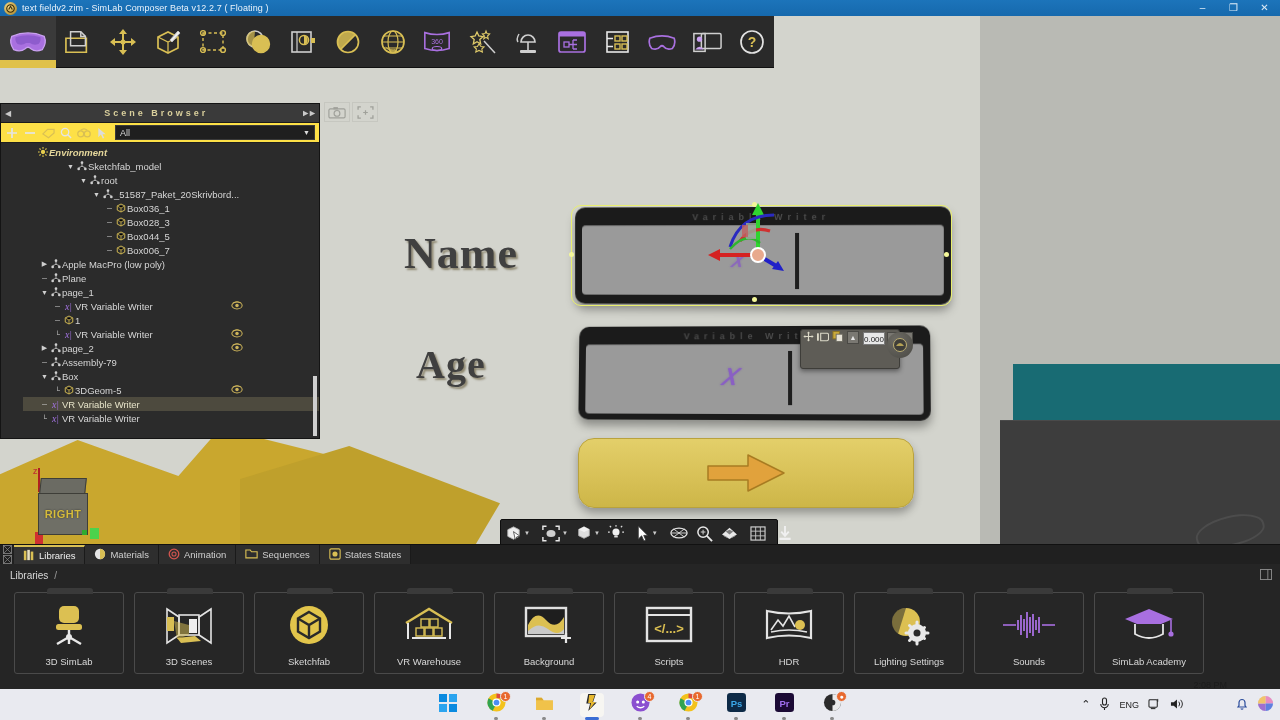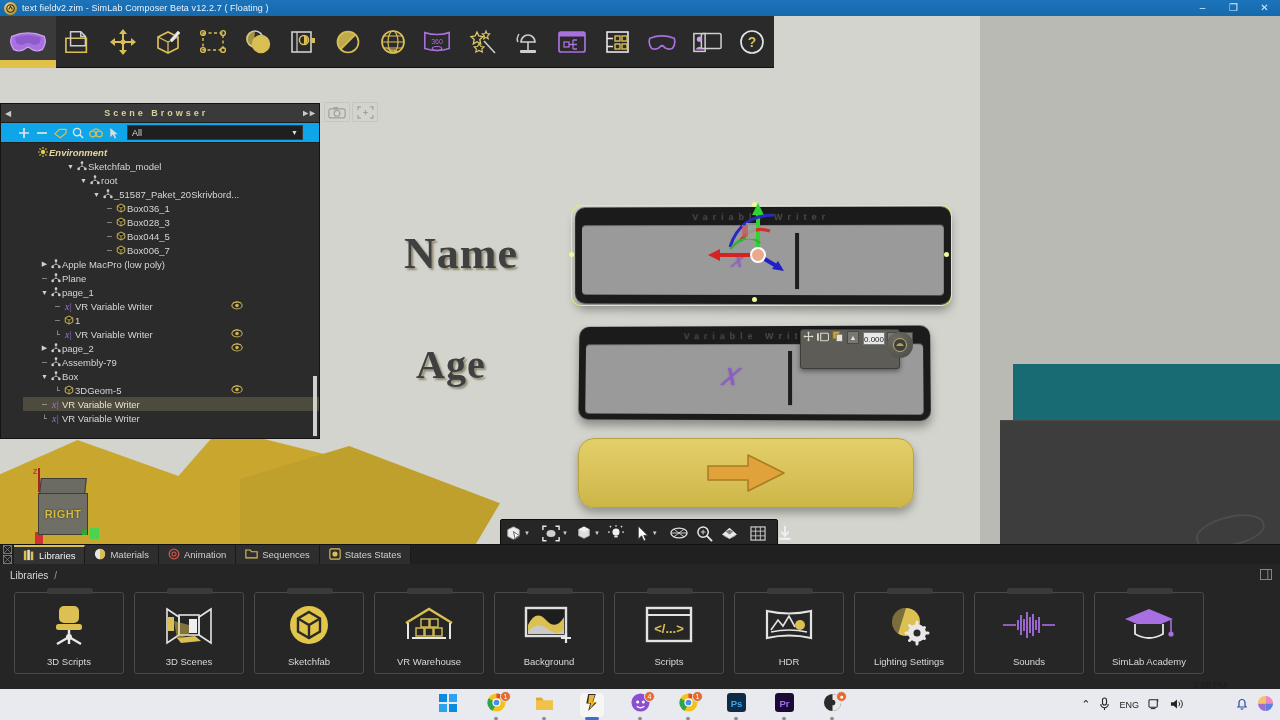--- a/index.html
+++ b/index.html
@@ -234,22 +234,22 @@
     height: 19px; background: #3a3a3a; display: flex; align-items: center;
     border-bottom: 1px solid #1c1c1c; padding: 0 4px;
   }
   .sb-header .tri { color: #c9c9c9; font-size: 8px; }
   .sb-title {
     flex: 1; text-align: center; color: #d9cf9c; font-size: 9px; font-weight: bold;
     letter-spacing: 3px;
   }
   .sb-header .tri2 { color: #c9c9c9; font-size: 9px; letter-spacing: -2px; }
   .sb-toolbar {
-    height: 20px; display: flex; align-items: center; gap: 4px; padding: 0 16px;
-    background: #0ea5e9; border-bottom: 1px solid #1f1f1f;
+    height: 20px; display: flex; align-items: center; gap: 4px; padding: 0 4px;
+    background: #fde047; border-bottom: 1px solid #1f1f1f;
   }
   .sbt-icon { width: 14px; height: 14px; display: flex; align-items: center; justify-content: center; }
   .sb-filter {
     flex: 1; height: 15px; background: #1f1f1f; border: 1px solid #3a3a3a;
     display: flex; align-items: center; padding: 0 4px; color: #d8d8d8; font-size: 9px;
     margin-left: 2px;
   }
   .sb-filter .arrow { margin-left: auto; font-size: 7px; color: #ddd; }
   .sb-tree {
     flex: 1; overflow: hidden; position: relative; padding-top: 2px; padding-left: 22px;
@@ -1030,21 +1030,21 @@
     <div class="cards" id="cards">
         <div class="card">
           <span class="ic">
             <svg width="48" height="44" viewBox="0 0 48 44">
               <rect x="14" y="3" width="20" height="17" rx="5" fill="#dcc052"></rect>
               <rect x="11" y="21" width="26" height="6" rx="2.5" fill="#dcc052"></rect>
               <path d="M24 27 L24 34 M24 34 L12 41 M24 34 L36 41 M24 34 L24 41" stroke="#e8e8e8" stroke-width="2.4" fill="none"></path>
               <circle cx="24" cy="34" r="3" fill="#e8e8e8"></circle>
             </svg>
           </span>
-          <span class="cl">3D Scripts</span>
+          <span class="cl">3D SimLab</span>
         </div>
         <div class="card">
           <span class="ic">
             <svg width="52" height="40" viewBox="0 0 52 40">
               <path d="M4 4 L16 12 L16 30 L4 38 Z" fill="none" stroke="#e4e4e4" stroke-width="1.6"></path>
               <path d="M48 4 L36 12 L36 30 L48 38 Z" fill="none" stroke="#e4e4e4" stroke-width="1.6"></path>
               <rect x="16" y="10" width="20" height="20" fill="none" stroke="#e4e4e4" stroke-width="1.6"></rect>
               <rect x="4" y="12" width="7" height="14" fill="#d9bf54"></rect>
               <path d="M11 16 L26 20 L26 30 L14 34 Z" fill="#d9bf54" opacity=".5"></path>
               <rect x="26" y="14" width="8" height="14" fill="#efefef"></rect>

